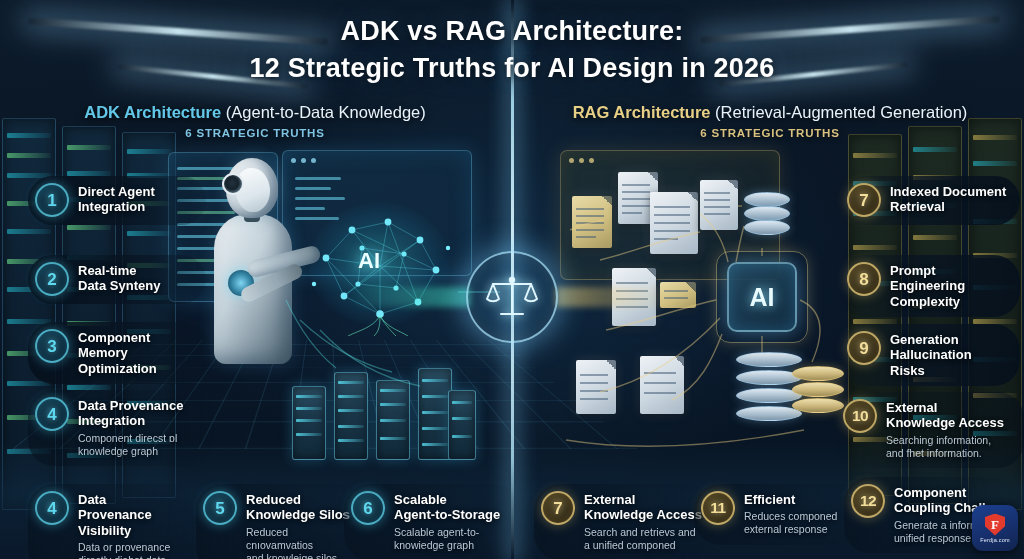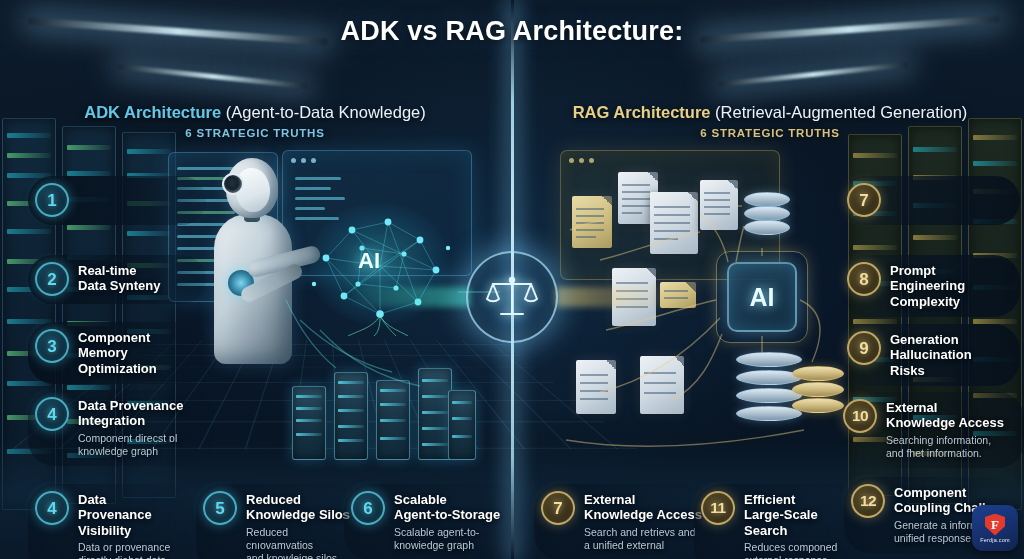--- a/index.html
+++ b/index.html
@@ -597,40 +597,47 @@
       <line x1="8" y1="12" x2="46" y2="12"></line>
       <circle cx="27" cy="8" r="2.2" fill="#dff6ff"></circle>
       <line x1="16" y1="42" x2="38" y2="42"></line>
       <path d="M8 12 L2 27 A9 9 0 0 0 14 27 Z"></path>
       <path d="M46 12 L40 27 A9 9 0 0 0 52 27 Z"></path>
     </svg>
   </div>
 
   <div class="title-wrap">
     <div class="title1">ADK vs RAG Architecture:</div>
+    <div class="title2">12 Strategic Truths for AI Design in 2026</div>
   </div>
 
   <div class="colhead l">
     <div class="h1">
       <b>ADK Architecture</b>
       <span>(Agent-to-Data Knowledge)</span>
     </div>
     <div class="h2">6 STRATEGIC TRUTHS</div>
   </div>
 
   <div class="colhead r">
     <div class="h1">
       <b>RAG Architecture</b>
       <span>(Retrieval-Augmented Generation)</span>
     </div>
     <div class="h2">6 STRATEGIC TRUTHS</div>
   </div>
 
   <div class="pill" style="left:28px; top:176px; width:178px;">
     <div class="badge cy">1</div>
+    <div class="ptext">
+      <div class="ptitle">
+        <div>Direct Agent</div>
+        <div>Integration</div>
+      </div>
+    </div>
   </div>
 
   <div class="pill" style="left:28px; top:255px; width:178px;">
     <div class="badge cy">2</div>
     <div class="ptext">
       <div class="ptitle">
         <div>Real-time</div>
         <div>Data Synteny</div>
       </div>
     </div>
@@ -655,20 +662,26 @@
       </div>
       <div class="pdesc">
         <div>Component direcst ɒl</div>
         <div>knowledge graph</div>
       </div>
     </div>
   </div>
 
   <div class="pill" style="left:840px; top:176px; width:180px; background:linear-gradient(270deg, rgba(6,16,28,0.90) 0%, rgba(8,20,34,0.80) 55%, rgba(8,20,34,0.10) 100%);">
     <div class="badge go">7</div>
+    <div class="ptext">
+      <div class="ptitle">
+        <div>Indexed Document</div>
+        <div>Retrieval</div>
+      </div>
+    </div>
   </div>
 
   <div class="pill" style="left:840px; top:255px; width:180px; background:linear-gradient(270deg, rgba(6,16,28,0.90) 0%, rgba(8,20,34,0.80) 55%, rgba(8,20,34,0.10) 100%);">
     <div class="badge go">8</div>
     <div class="ptext">
       <div class="ptitle">
         <div>Prompt Engineering</div>
         <div>Complexity</div>
       </div>
     </div>
@@ -742,31 +755,30 @@
 
   <div class="pill plain" style="left:534px; top:484px; width:180px;">
     <div class="badge go">7</div>
     <div class="ptext">
       <div class="ptitle">
         <div>External</div>
         <div>Knowledge Access</div>
       </div>
       <div class="pdesc">
         <div>Search and retrievs and</div>
-        <div>a unified external</div>
+        <div>a unified componed</div>
       </div>
     </div>
   </div>
 
   <div class="pill plain" style="left:694px; top:484px; width:180px;">
     <div class="badge go wide">11</div>
     <div class="ptext">
       <div class="ptitle">
         <div>Efficient</div>
-        <div>Large-Scale Search</div>
       </div>
       <div class="pdesc">
         <div>Reduces componed</div>
         <div>external response</div>
       </div>
     </div>
   </div>
 
   <div class="pill plain" style="left:844px; top:477px; width:176px;">
     <div class="badge go wide">12</div>

